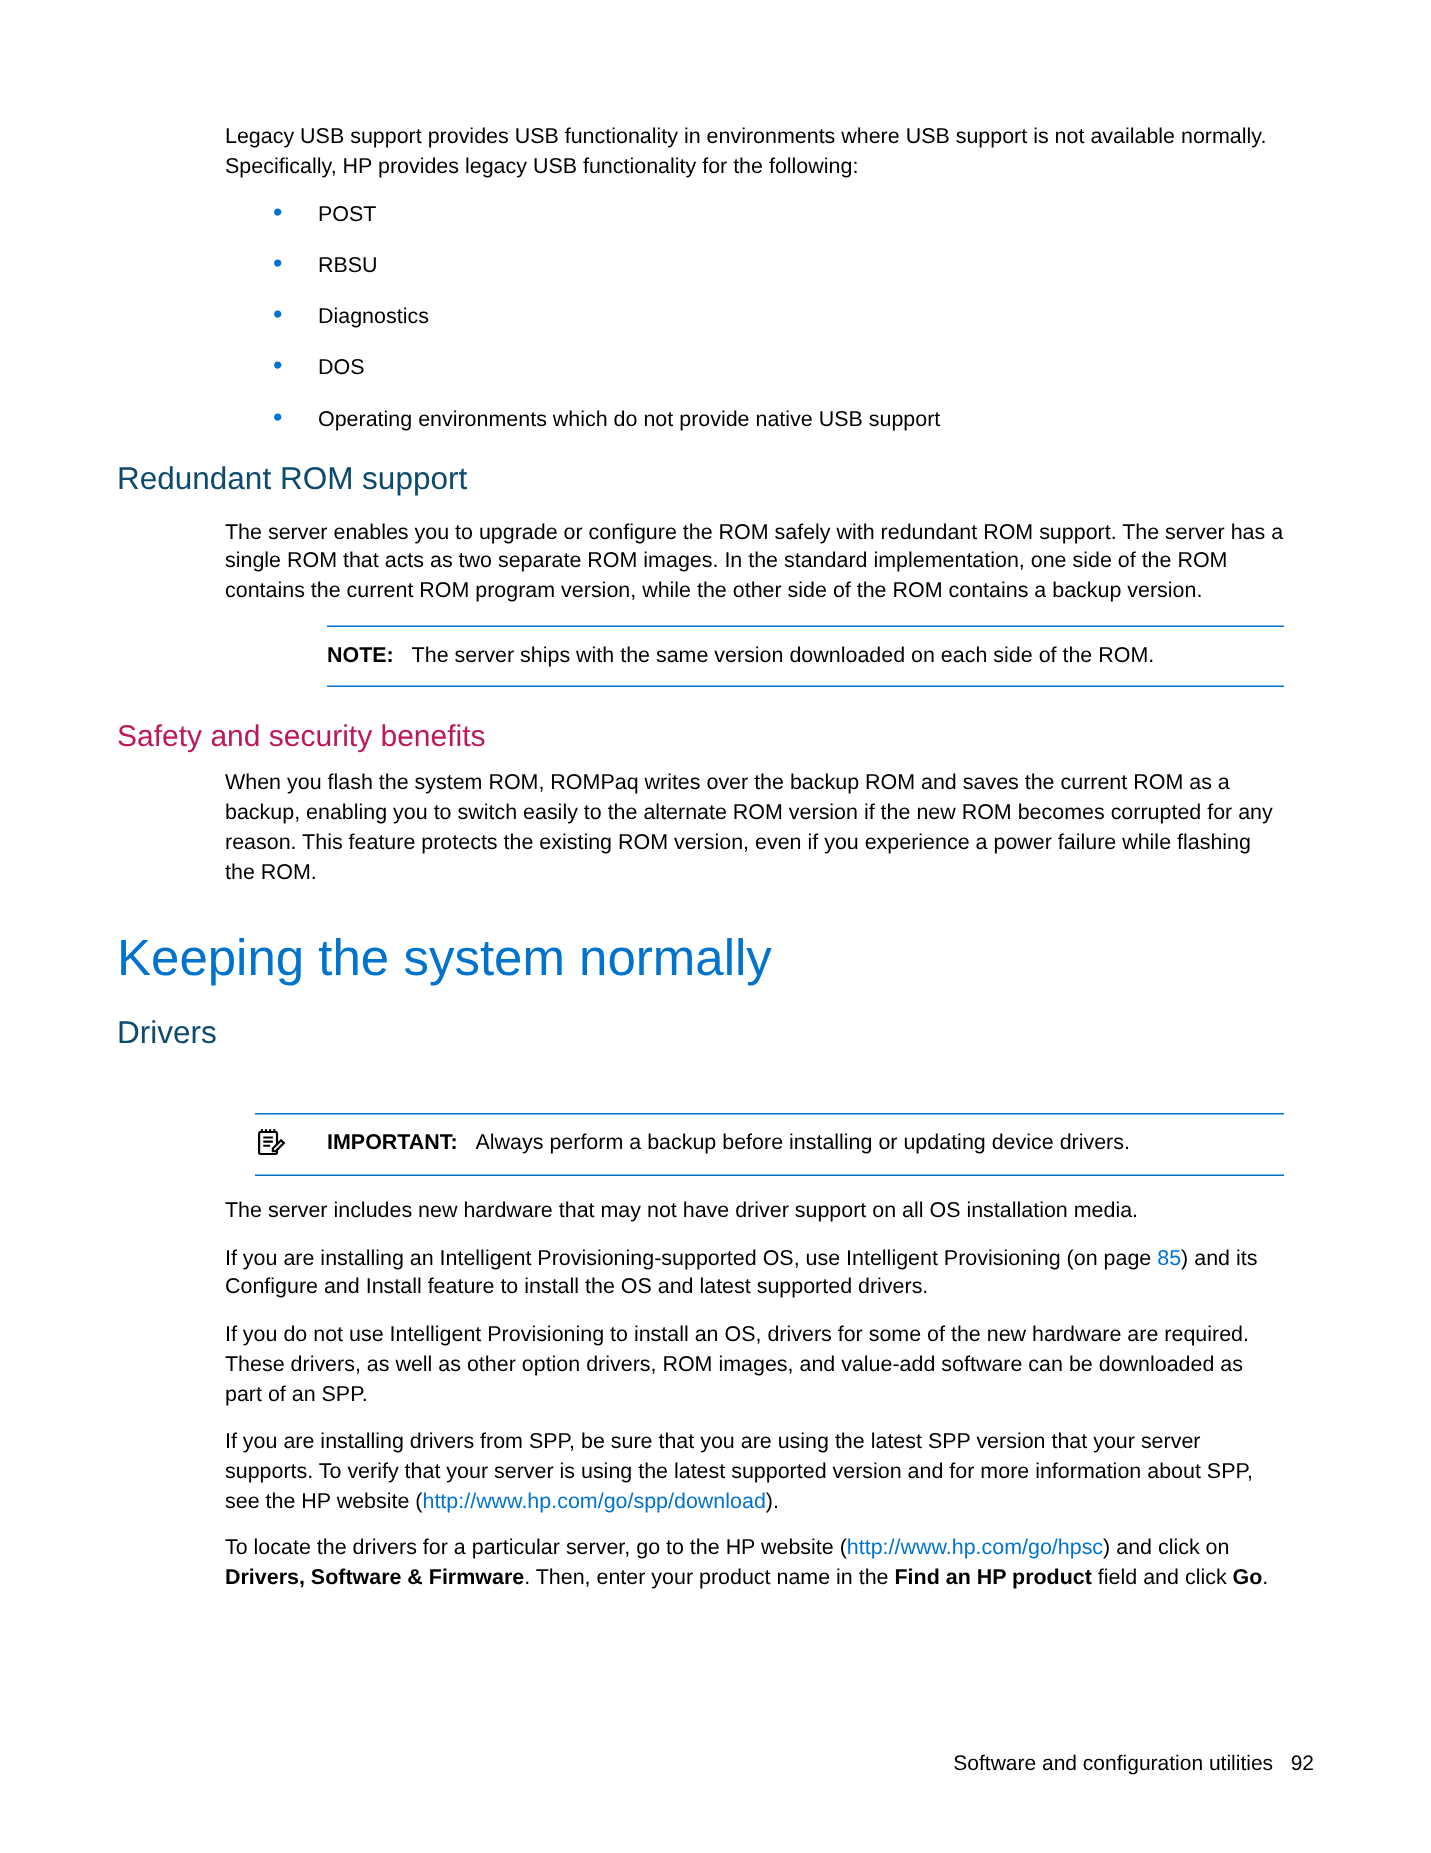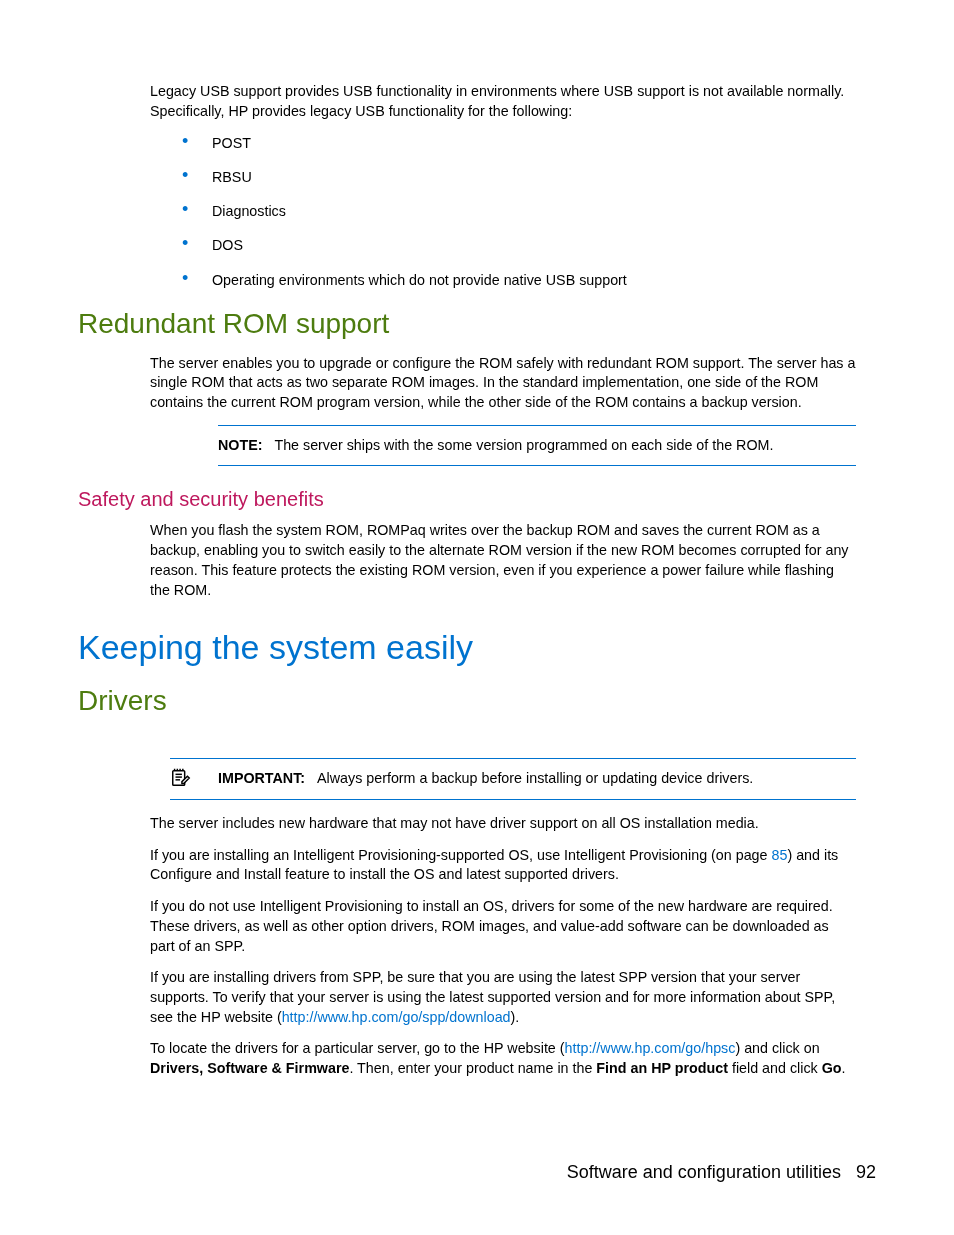--- a/index.html
+++ b/index.html
@@ -38,22 +38,22 @@
     position: absolute;
     left: 0;
     top: -1px;
     color: #0073cf;
     font-size: 18px;
     line-height: 1;
   }
   h2.section {
     font-family: Arial, Helvetica, sans-serif;
     font-weight: 400;
-    font-size: 28px;
-    color: #4d7c0f;
+    font-size: 21px;
+    color: #0c4a6e;
     margin: 18px 0 14px 0;
   }
   h1.major {
     font-family: Arial, Helvetica, sans-serif;
     font-weight: 400;
     font-size: 34px;
     color: #0073cf;
     margin: 28px 0 16px 0;
   }
   h3.subsection {
@@ -87,21 +87,21 @@
     top: 8px;
     width: 24px;
     height: 24px;
   }
   .link { color: #0073cf; text-align: center; }
   .bold { font-weight: 700; }
   .footer {
     position: absolute;
     bottom: 52px;
     right: 78px;
-    font-size: 18px;
+    font-size: 14px;
   }
   svg.notepad-icon { width: 22px; height: 22px; }
 </style>
 </head>
 <body>
 
 <div class="page">
 
   <p class="body-text">Legacy USB support provides USB functionality in environments where USB support is not available normally. Specifically, HP provides legacy USB functionality for the following:</p>
 
@@ -112,28 +112,28 @@
     <li>DOS</li>
     <li>Operating environments which do not provide native USB support</li>
   </ul>
 
   <h2 class="section">Redundant ROM support</h2>
 
   <p class="body-text">The server enables you to upgrade or configure the ROM safely with redundant ROM support. The server has a single ROM that acts as two separate ROM images. In the standard implementation, one side of the ROM contains the current ROM program version, while the other side of the ROM contains a backup version.</p>
 
   <div class="callout">
     <span class="label">NOTE:</span>
-    &nbsp;&nbsp;<span>The server ships with the some version programmed on each side of the ROM.</span>
+    &nbsp;&nbsp;<span>The server ships with the same version downloaded on each side of the ROM.</span>
   </div>
 
   <h3 class="subsection">Safety and security benefits</h3>
 
   <p class="body-text">When you flash the system ROM, ROMPaq writes over the backup ROM and saves the current ROM as a backup, enabling you to switch easily to the alternate ROM version if the new ROM becomes corrupted for any reason. This feature protects the existing ROM version, even if you experience a power failure while flashing the ROM.</p>
 
-  <h1 class="major">Keeping the system easily</h1>
+  <h1 class="major">Keeping the system normally</h1>
 
   <h2 class="section">Drivers</h2>
 
   <div class="callout callout-with-icon">
     <span class="icon-slot">
       <svg class="notepad-icon" viewBox="0 0 24 24" fill="none" stroke="#000" stroke-width="1.6">
         <rect x="3" y="4" width="13" height="16" rx="1" fill="#fff"></rect>
         <line x1="6" y1="8" x2="13" y2="8"></line>
         <line x1="6" y1="11" x2="13" y2="11"></line>
         <line x1="6" y1="14" x2="11" y2="14"></line>

